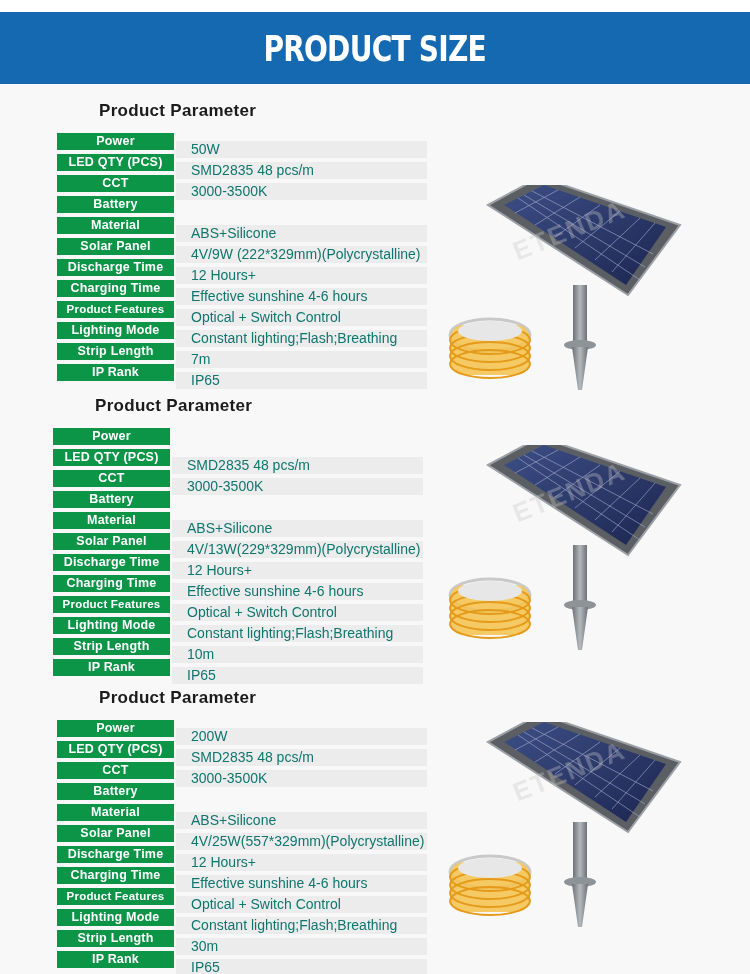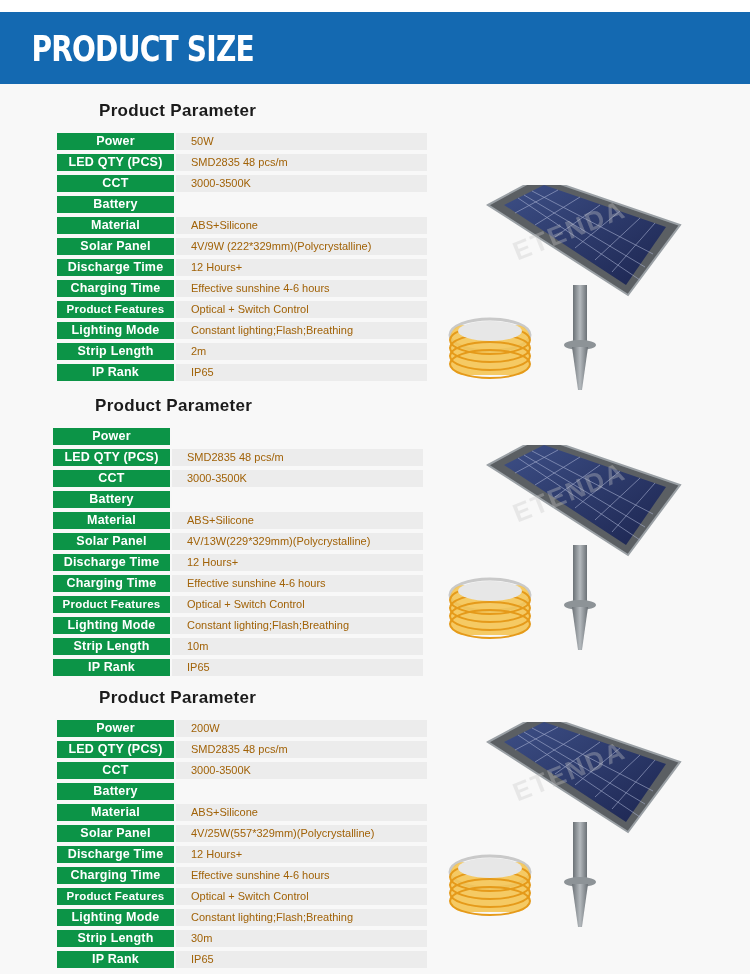--- a/index.html
+++ b/index.html
@@ -4,42 +4,42 @@
 <style>
   html, body { margin:0; padding:0; }
   body {
     width:750px; height:974px; overflow:hidden; position:relative;
     background:#f8f8f8;
     font-family:"Liberation Sans", "DejaVu Sans", sans-serif;
   }
   .top-strip { position:absolute; left:0; top:0; width:750px; height:12px; background:#ffffff; }
   .banner {
     position:absolute; left:0; top:12px; width:750px; height:72px;
-    background:#1469b1; display:flex; align-items:center; 
+    background:#1469b1; display:flex; align-items:center; justify-content:center;
   }
   .banner-title {
     color:#ffffff; font-family:"DejaVu Sans", sans-serif; font-weight:bold;
     font-size:36px; letter-spacing:-1px; transform:scaleX(0.78); transform-origin:center;
   }
   .section { position:absolute; left:0; width:750px; }
   .section-title {
     position:absolute; font-weight:bold; font-size:17px; color:#1b1b1b;
     letter-spacing:0.3px;
   }
   .table { position:absolute; }
   .row { position:absolute; left:0; height:17px; width:370px; }
   .label {
     position:absolute; left:0; top:0; width:117px; height:17px;
     background:#0c9447; color:#ffffff; font-weight:bold; font-size:12.5px;
     text-align:center; line-height:17px; white-space:nowrap; overflow:hidden;
     letter-spacing:0.2px;
   }
   .value {
-    position:absolute; left:119px; top:0; width:251px; height:17px;
-    background:#ececec; color:#a16207; font-size:11px; line-height:17px;
+    position:absolute; left:119px; top:8px; width:251px; height:17px;
+    background:#ececec; color:#0f766e; font-size:14px; line-height:17px;
     padding-left:15px; box-sizing:border-box; white-space:nowrap; overflow:hidden;
   }
   .product { position:absolute; }
   .watermark {
     position:absolute; color:rgba(200,200,200,0.35); font-weight:bold;
     font-size:26px; transform:rotate(-22deg); letter-spacing:2px; pointer-events:none;
   }
 </style>
 </head>
 <body>
@@ -87,21 +87,21 @@
         <div class="row" style="top: 168px;">
           <div class="label" style="font-size: 11.5px;">Product Features</div>
           <div class="value">Optical + Switch Control</div>
         </div>
         <div class="row" style="top: 189px;">
           <div class="label">Lighting Mode</div>
           <div class="value">Constant lighting;Flash;Breathing</div>
         </div>
         <div class="row" style="top: 210px;">
           <div class="label">Strip Length</div>
-          <div class="value">2m</div>
+          <div class="value">7m</div>
         </div>
         <div class="row" style="top: 231px;">
           <div class="label">IP Rank</div>
           <div class="value">IP65</div>
         </div>
       </div>
       <div class="product" style="left: 440px; top: 185px;">
       <svg width="310" height="215" viewBox="0 0 310 215" preserveAspectRatio="xMinYMin meet">
         <defs>
           <linearGradient id="pan0" x1="0" y1="0" x2="1" y2="1">

